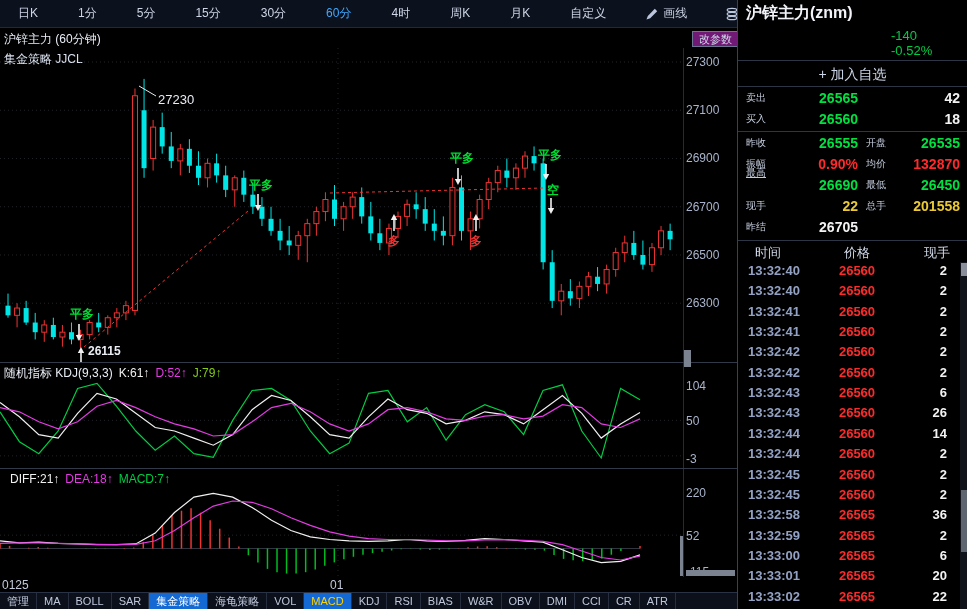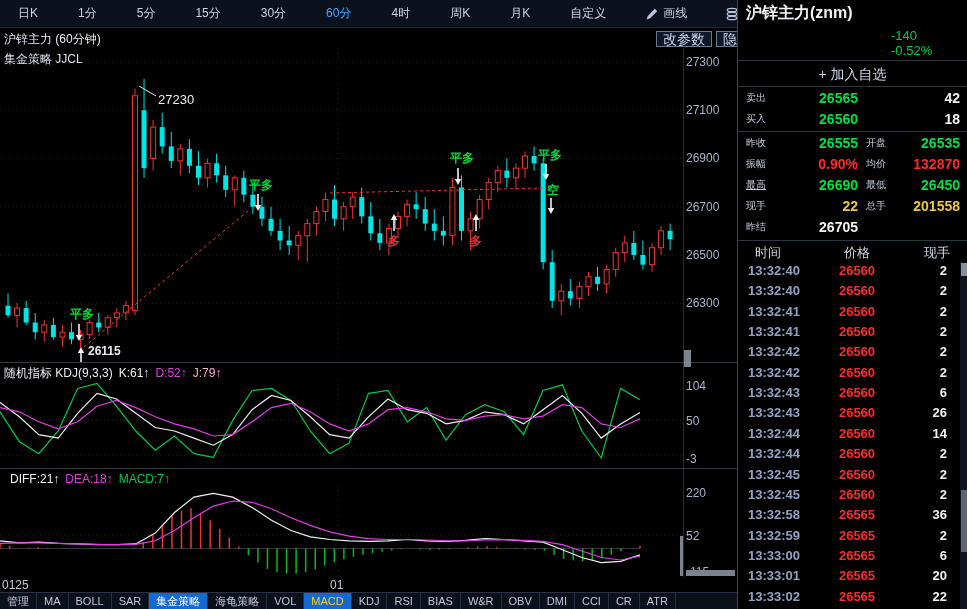--- a/index.html
+++ b/index.html
@@ -16,21 +16,21 @@
   .tb-item { color:#cdd5e6; font-size:12px; padding:0 10px; cursor:default; white-space:nowrap; }
   .tb-item.active { color:#3fa9ff; }
   .tb-tool { color:#cdd5e6; font-size:12px; padding:0 9px; display:flex; align-items:center; gap:4px; white-space:nowrap; }
   #expand-btn { position:absolute; right:6px; top:2px; width:26px; height:24px; background:#161d2e; border:1px solid #2a3348;
                 color:#e5ebf7; font-size:14px; font-weight:bold; text-align:center; line-height:22px; }
 
   
   .panel-header { position:absolute; left:0; width:737px; height:18px; color:#e8edf6; font-size:12px; padding-left:4px;
                   display:flex; align-items:center; }
   .ph-btns { position:absolute; right:57px; top:1px; display:flex; gap:4px; }
-  .ph-btn { border:1px solid #6b7690; color:#cdd6e8; font-size:14px; padding:0 6px; height:16px; line-height:15px; background:#0f172a; }
+  .ph-btn { border:1px solid #6b7690; color:#cdd6e8; font-size:11px; padding:0 6px; height:16px; line-height:15px; background:#701a75; }
   .clabel { font-size:12px; margin-left:6px; }
 
   #strategy-label { left:4px; top:51px; color:#d9e1ef; font-size:12px; }
 
   .axis-label { position:absolute; color:#a9b4cc; font-size:12px; left:686px; }
 
   #xaxis-0125 { left:2px; top:578px; color:#c2cad9; font-size:12px; }
   #xaxis-01 { left:330px; top:578px; color:#c2cad9; font-size:12px; }
 
   
@@ -324,21 +324,21 @@
       <div class="axis-label" style="top: 247.993px;">26500</div>
       <div class="axis-label" style="top: 296.242px;">26300</div>
     </div>
   <div class="vline" style="left:683px;top:48px;height:529px;"></div>
 
   <div class="hline" style="left:0;top:362px;width:737px;"></div>
   <div class="panel-header" style="top:364px;">
     <span>随机指标 KDJ(9,3,3)</span>
     <span class="clabel" style="color:#f0f0f0;">K:61↑</span>
     <span class="clabel" style="color:#e23ce2;">D:52↑</span>
-    <span class="clabel" style="color:#f9a8d4;">J:79↑</span>
+    <span class="clabel" style="color:#84cc16;">J:79↑</span>
   </div>
   <div class="ph-btns" style="top:365px;" id="kdj-hdr-btns">
       <span class="ph-btn">改参数</span>
       <span class="ph-btn">说明</span>
       <span class="ph-btn">X</span>
     </div>
   <svg id="kdj-svg" class="abs" style="left:0;top:379px;" width="683" height="83">
       <line x1="0" y1="41.3562" x2="683" y2="41.3562" stroke="#3a4048" stroke-dasharray="1 3" stroke-opacity="0.55"></line>
       <line x1="0" y1="76.8712" x2="683" y2="76.8712" stroke="#3a4048" stroke-dasharray="1 3" stroke-opacity="0.55"></line>
       <line x1="338" y1="0" x2="338" y2="83" stroke="#3a4048" stroke-dasharray="1 4" stroke-opacity="0.55"></line>
@@ -483,21 +483,21 @@
         <div class="q-val green" style="left: 58px; width: 62px; top: 111px;">26560</div>
         <div class="q-val white" style="left: 152px; width: 70px; top: 111px;">18</div>
         <div class="q-label" style="left: 8px; top: 136px;">昨收</div>
         <div class="q-val green" style="left: 48px; width: 72px; top: 135px;">26555</div>
         <div class="q-label" style="left: 128px; top: 136px;">开盘</div>
         <div class="q-val green" style="left: 152px; width: 70px; top: 135px;">26535</div>
         <div class="q-label" style="left: 8px; top: 157px;">振幅</div>
         <div class="q-val red" style="left: 48px; width: 72px; top: 156px;">0.90%</div>
         <div class="q-label" style="left: 128px; top: 157px;">均价</div>
         <div class="q-val red" style="left: 152px; width: 70px; top: 156px;">132870</div>
-        <div class="q-label" style="left: 8px; top: 178px; text-decoration: underline;">最高</div>
+        <div class="q-label" style="left: 8px; top: 166px; text-decoration: underline;">最高</div>
         <div class="q-val green" style="left: 48px; width: 72px; top: 177px;">26690</div>
         <div class="q-label" style="left: 128px; top: 178px;">最低</div>
         <div class="q-val green" style="left: 152px; width: 70px; top: 177px;">26450</div>
         <div class="q-label" style="left: 8px; top: 199px;">现手</div>
         <div class="q-val yellow" style="left: 48px; width: 72px; top: 198px;">22</div>
         <div class="q-label" style="left: 128px; top: 199px;">总手</div>
         <div class="q-val yellow" style="left: 152px; width: 70px; top: 198px;">201558</div>
         <div class="q-label" style="left: 8px; top: 220px;">昨结</div>
         <div class="q-val white" style="left: 58px; width: 62px; top: 219px;">26705</div>
       </div>

